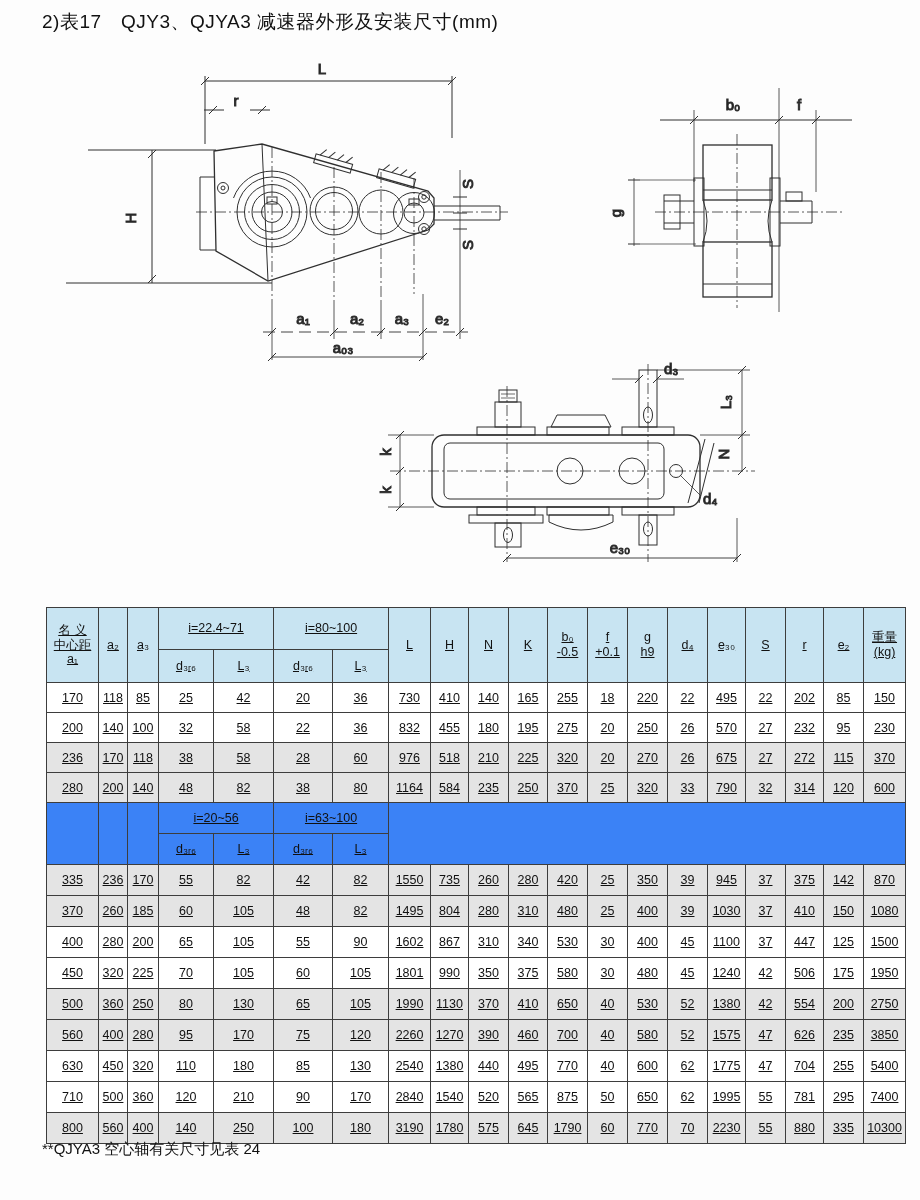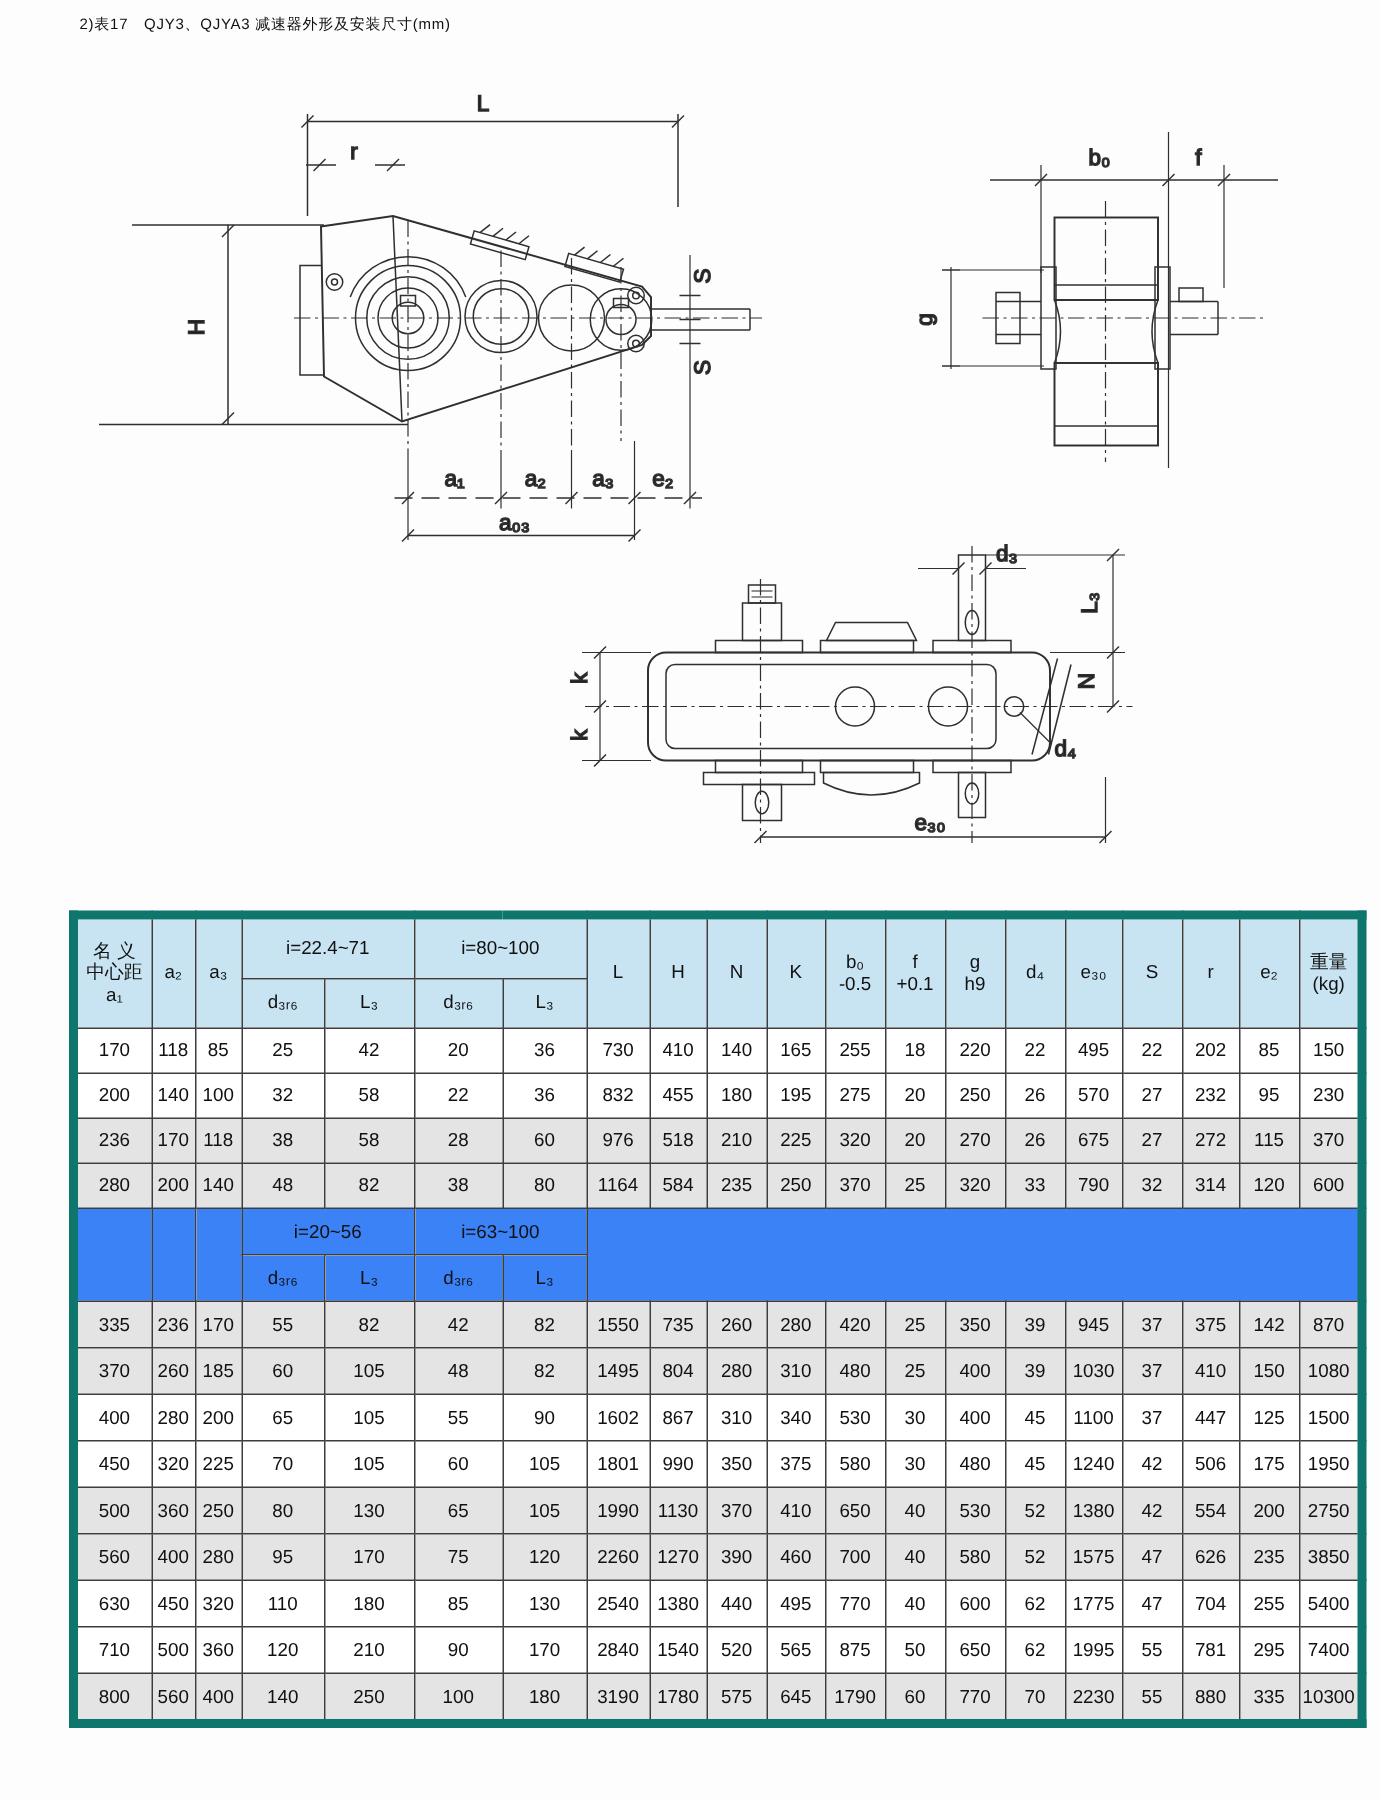--- a/index.html
+++ b/index.html
@@ -1,27 +1,27 @@
 <!DOCTYPE html>
 <html><head>
 <meta charset="utf-8">
 <style>
   html,body{margin:0;padding:0}
   body{
     width:920px;height:1200px;position:relative;
     background:#fdfdfd;color:#111;
     font-family:"Liberation Sans","DejaVu Sans",sans-serif;
   }
-  .title{position:absolute;left:53px;top:9px;font-size:10px;letter-spacing:.5px}
+  .title{position:absolute;left:42px;top:9px;font-size:19px;letter-spacing:.5px}
   .drawings{position:absolute;left:0;top:26px}
   .drawings text{font-size:15px;fill:#161616}
   table.dim{
     position:absolute;left:46px;top:607px;width:859px;
     border-collapse:collapse;table-layout:fixed;
-    border:6px solid #0f766e;font-size:12.5px;
+    border:1px solid #0f766e;font-size:12.5px;text-decoration:underline;
   }
   table.dim th,table.dim td{
     border:1px solid #3d3d3d;text-align:center;vertical-align:middle;
     padding:0;font-weight:normal;overflow:hidden;
   }
   thead th{background:#c8e4f2;white-space:pre-line;line-height:1.18}
   thead tr:first-child{height:42px}
   thead tr:last-child{height:33px}
   tbody td{height:29px;background:#fff;white-space:nowrap}
   tbody.lower td{height:30px}
@@ -611,13 +611,14 @@
         <td>2230</td>
         <td>55</td>
         <td>880</td>
         <td>335</td>
         <td>10300</td>
       </tr>
     </tbody>
 </table>
 
 <div class="footnotes">
+  <div>**QJYA3 空心轴有关尺寸见表 24</div>
 </div>
 
 </body></html>

